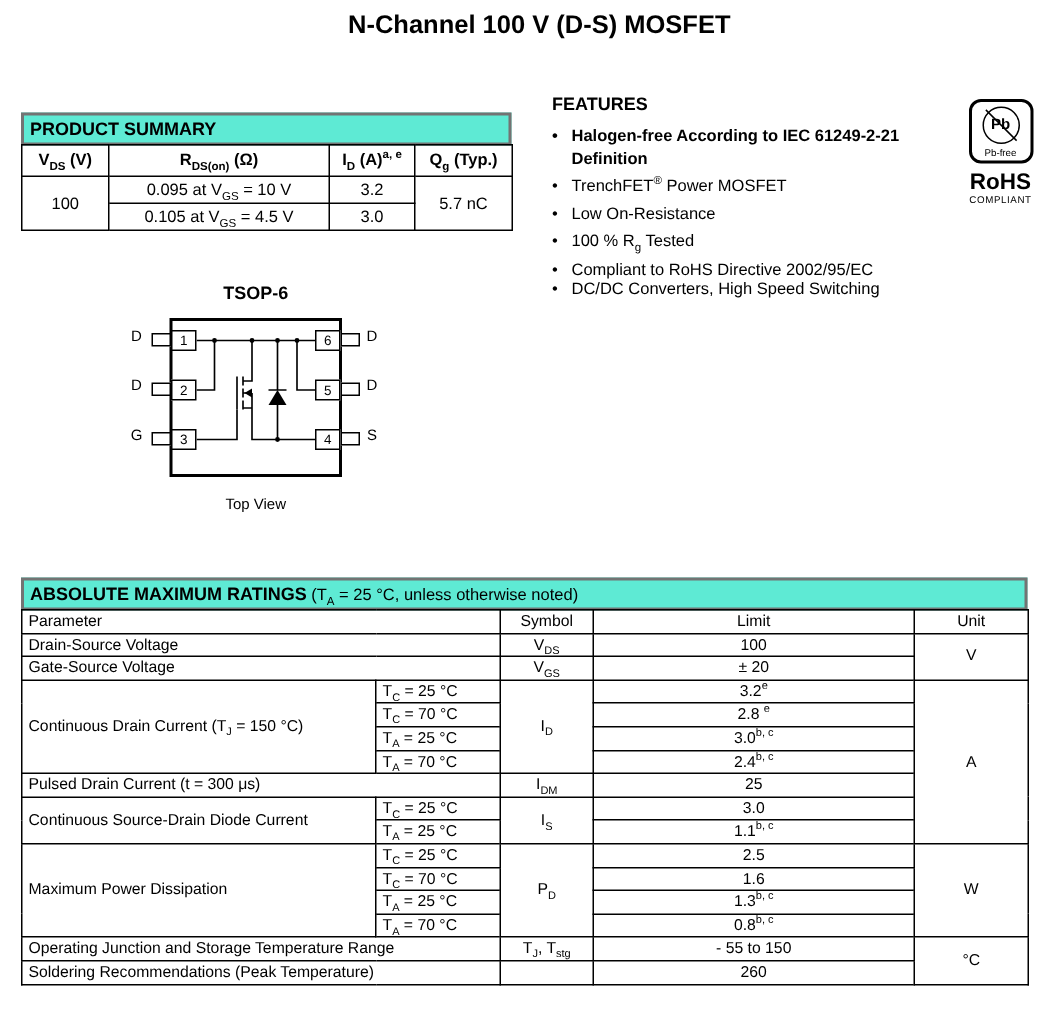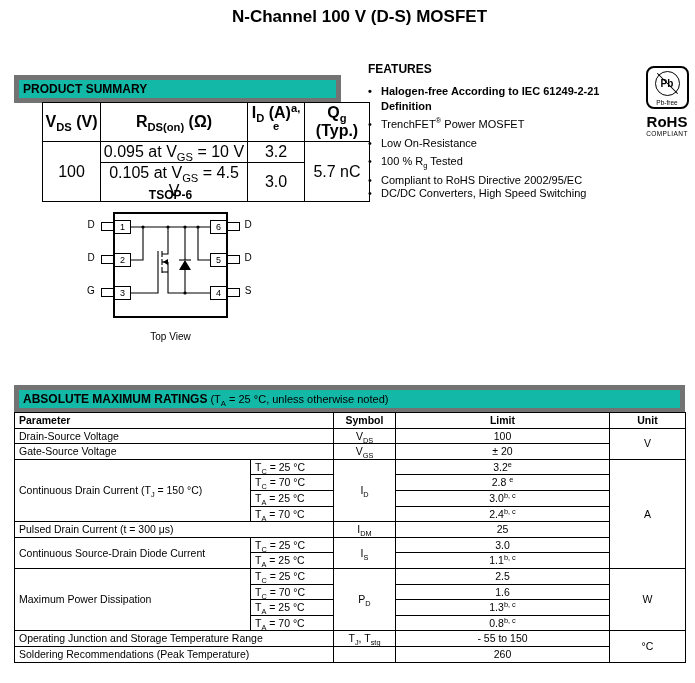--- a/index.html
+++ b/index.html
@@ -5,24 +5,24 @@
   * { margin:0; padding:0; box-sizing:border-box; }
   html,body { background:#fff; }
   body { width:695px; height:683px; font-family:"Liberation Sans", sans-serif; color:#000; }
   .page { position:relative; width:695px; height:683px; background:#fff; overflow:hidden; }
   sub, sup { font-size:0.7em; line-height:0; }
 
   .title { position:absolute; top:7px; left:12px; width:100%; text-align:center; font-size:17px; font-weight:bold; }
 
   
   .ps { position:absolute; left:14px; top:75px; width:327px; }
-  .bar { background:#14b8a6; border:5px solid #737373; font-weight:bold; font-size:12px; padding:2px 4px 2px; }
+  .bar { background:#5eead4; border:2px solid #737373; font-weight:bold; font-size:12px; padding:2px 4px 2px; }
   .bar .note { font-weight:normal; font-size:11px; margin-left:3px; }
   table { border-collapse:collapse; }
-  .ps table { width:100%; margin-top:-1px; font-size:16px; table-layout:fixed;margin-left:28px; }
+  .ps table { width:100%; margin-top:-1px; font-size:11px; table-layout:fixed; }
   .ps th, .ps td { border:1px solid #000; text-align:center; padding:1px 2px; }
   .ps th { height:21px; }
   .ps td { height:18px; }
 
   
   .tsop { position:absolute; left:98px; top:188px; width:160px; height:160px; }
   .tsop-title { width:115px; margin-left:15px; text-align:center; font-weight:bold; font-size:12px; }
   .pkg-body { position:absolute; left:15px; top:24px; width:115px; height:106px; border:2px solid #000; background:#fff; }
   .mosfet { position:absolute; left:17px; top:26px; z-index:1; }
   .pin-box { position:absolute; width:17px; height:14px; border:1px solid #000; background:#fff; font-size:9px; line-height:13px; text-align:center; z-index:2; }
@@ -44,21 +44,21 @@
   .pb-circle { position:absolute; left:7px; top:3px; width:25px; height:25px; border:1.5px solid #000; border-radius:50%; font-size:10px; font-weight:bold; line-height:23px; text-align:center; }
   .pb-slash { position:absolute; left:5px; top:15px; width:29px; border-top:1.5px solid #000; transform:rotate(45deg); }
   .pb-free { position:absolute; bottom:1px; left:0; width:100%; font-size:6.5px; }
   .rohs { font-size:15px; font-weight:bold; margin-top:5px; line-height:1.05; }
   .compliant { font-size:6.5px; letter-spacing:0.4px; }
 
   
   .amr { position:absolute; left:14px; top:385px; width:671px; }
   .amr table { width:100%; margin-top:-1px; font-size:10.5px; table-layout:fixed; }
   .amr th, .amr td { border:1px solid #000; padding:1px 4px; height:15px; line-height:1.2; }
-  .amr th { font-weight:bold; }
+  .amr th { font-weight:normal; }
   .c { text-align:center; }
   .l { text-align:left; }
   .cond { padding-left:6px; }
 </style>
 </head>
 <body>
 
 <div class="page">
 
   <div class="title">N-Channel 100 V (D-S) MOSFET</div>

